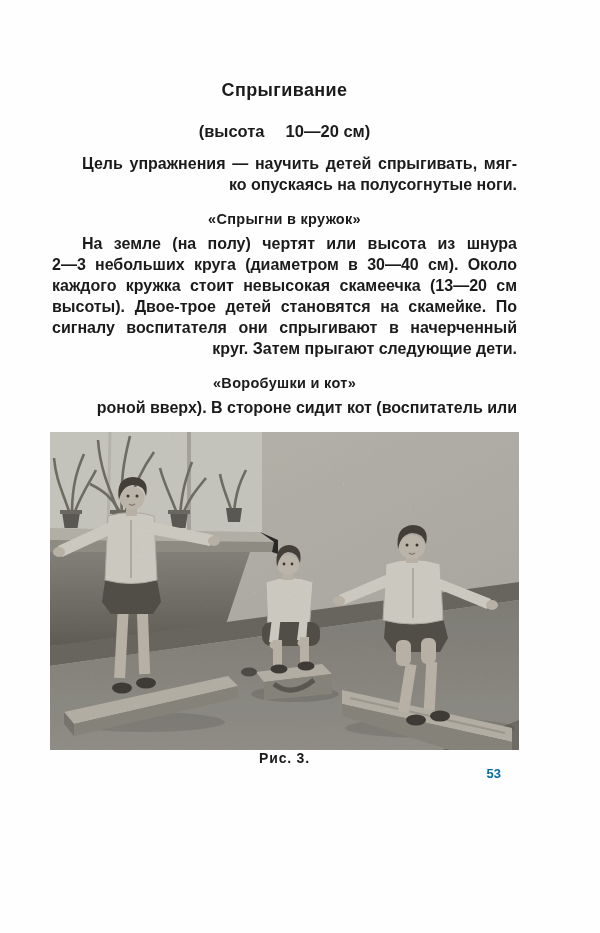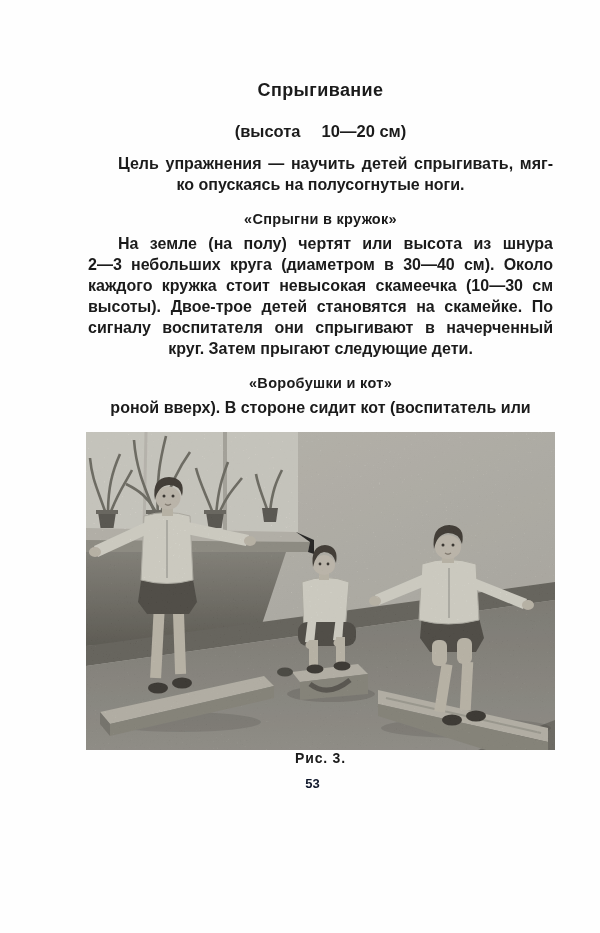--- a/index.html
+++ b/index.html
@@ -1,32 +1,32 @@
 <!DOCTYPE html>
 <html><head>
 <meta charset="utf-8">
 <style>
   html,body { margin:0; padding:0; background:#ffffff; }
   .page {
     position:relative; width:600px; height:933px; background:#fefefe;
     font-family:"Liberation Sans", sans-serif; font-weight:700; color:#1b1b1b;
     overflow:hidden;
   }
-  .content { position:absolute; left:88px; top:0; width:465px; }
+  .content { position:absolute; left:52px; top:0; width:465px; }
   .title { margin-top:80px; text-align:center; font-size:18px; letter-spacing:.4px; }
   .subtitle { margin-top:21px; text-align:center; font-size:16.5px; font-weight:700; }
   .para { font-size:16px; line-height:21px; }
   .intro { margin-top:12px; }
   .lines .ln { text-align:justify; text-align-last:justify; text-justify:inter-word; }
   .lines .ln:first-child { text-indent:30px; }
-  .lastln { text-align:center; }
+  .lastln { text-align:right; }
   .section-heading { text-align:center; font-size:14.5px; margin-top:16px; margin-bottom:6px; letter-spacing:.3px; }
   .photo { display:block; width:469px; height:318px; margin:14px 0 0 -2px; }
   .caption { text-align:center; font-size:14px; letter-spacing:.8px; }
-  .pagenum { text-align:center; font-size:13px; margin-top:10px; padding-right:16px; color:#0f172a; }
+  .pagenum { text-align:right; font-size:13px; padding-right:16px; color:#0369a1; }
 </style>
 </head>
 <body>
 
 <div class="page">
   <div class="content">
 
     <div class="title">Спрыгивание</div>
     <div class="subtitle">(высота  10—20 см)</div>
 
@@ -35,21 +35,21 @@
           <div class="ln">Цель упражнения — научить детей спрыгивать, мяг-</div>
         </div>
       <div class="lastln">ко опускаясь на полусогнутые ноги.</div>
     </div>
 
     <div class="section-heading">«Спрыгни в кружок»</div>
     <div class="para">
       <div class="lines">
           <div class="ln">На земле (на полу) чертят или высота из шнура</div>
           <div class="ln">2—3 небольших круга (диаметром в 30—40 см). Около</div>
-          <div class="ln">каждого кружка стоит невысокая скамеечка (10—30 см</div>
+          <div class="ln">каждого кружка стоит невысокая скамеечка (13—20 см</div>
           <div class="ln">высоты). Двое-трое детей становятся на скамейке. По</div>
           <div class="ln">сигналу воспитателя они спрыгивают в начерченный</div>
         </div>
       <div class="lastln">круг. Затем прыгают следующие дети.</div>
     </div>
 
     <div class="section-heading">«Воробушки и кот»</div>
     <div class="para">
       <div class="lastln">роной вверх). В стороне сидит кот (воспитатель или</div>
     </div>

